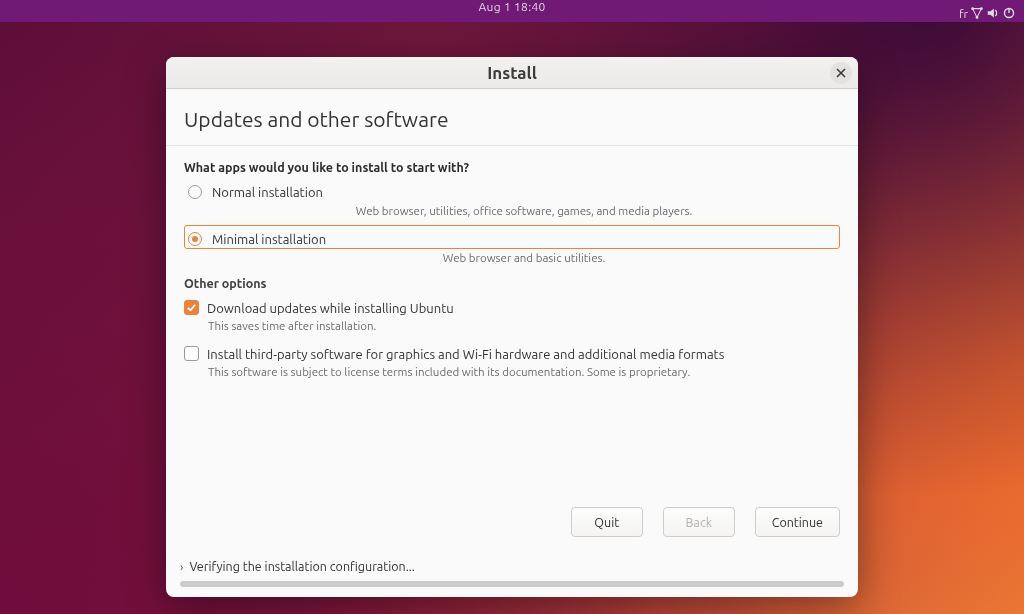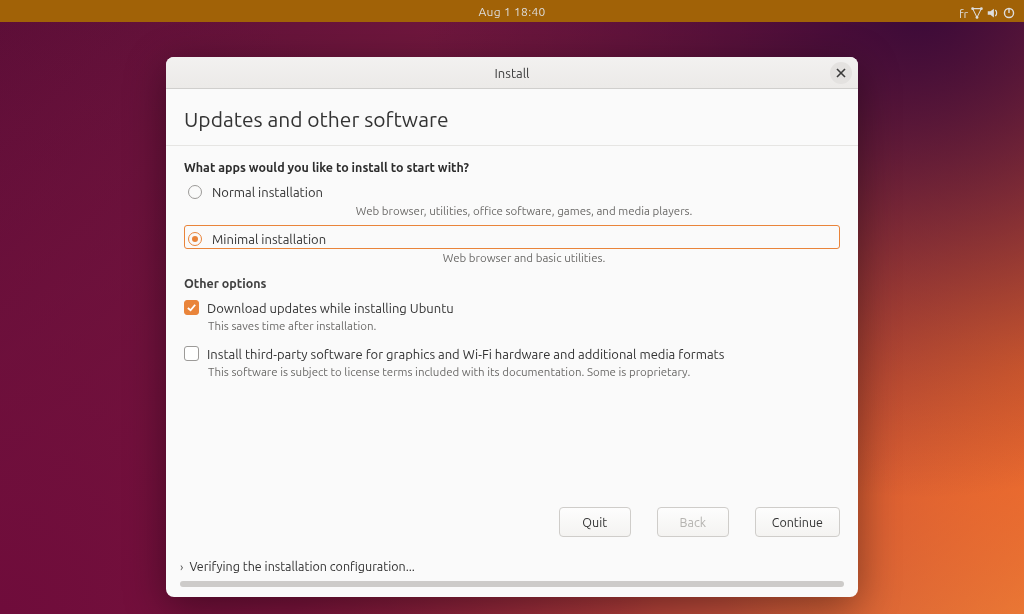--- a/index.html
+++ b/index.html
@@ -8,39 +8,39 @@
     background:
       radial-gradient(circle at 90% 0%, #3a0a38 0%, transparent 45%),
       radial-gradient(circle at 100% 60%, #f06a2a 0%, transparent 35%),
       radial-gradient(circle at 0% 100%, #6f0c3b 0%, transparent 55%),
       linear-gradient(135deg, #5a0e37 0%, #70173d 30%, #8a1c3d 55%, #b33e3a 75%, #d8693a 92%, #e67e3a 100%);
     position: relative;
   }
   
   .topbar {
     position: absolute; top:0; left:0; right:0; height:22px;
-    background:#a16207; color:#ddd; font-size:12px;
-    display:flex; align-items:center; justify-content:center;
+    background:#701a75; color:#ddd; font-size:12px;
+    display:flex; align-items:flex-start; justify-content:center;
   }
   .topbar .clock { font-weight:400; letter-spacing:.3px; }
   .topbar .tray { position:absolute; right:8px; top:0; height:26px; display:flex; align-items:center; gap:2px; }
   .topbar .tray .item { display:flex; align-items:center; }
   .topbar svg { display:block; }
 
   
   .dialog {
     position:absolute; left:166px; top:57px; width:692px; height:540px;
     background:#fafafa; border-radius:8px; box-shadow:0 10px 40px rgba(0,0,0,.4);
     display:flex; flex-direction:column;
   }
   .dlg-titlebar {
     height:32px; background:linear-gradient(#f2f1f0,#eceae8);
     border-bottom:1px solid #d0cfcd; border-radius:8px 8px 0 0;
     display:flex; align-items:center; justify-content:center; position:relative;
-    font-size:13px; font-weight:400; color:#3b3b3b;
+    font-size:17px; font-weight:700; color:#3b3b3b;
   }
   .dlg-close {
     position:absolute; right:6px; top:5px; width:22px; height:22px;
     border-radius:50%; background:#e4e2e0; display:flex; align-items:center; justify-content:center;
     font-size:14px; color:#3b3b3b; cursor:pointer;
   }
   .dlg-heading {
     padding:18px 18px 14px 18px; font-size:21px; font-weight:400; color:#333;
     border-bottom:1px solid #e6e5e3;
   }
@@ -69,21 +69,21 @@
     width:15px; height:15px; border-radius:3px; border:1.5px solid #9c9a98;
     display:flex; align-items:center; justify-content:center; flex:none; background:#fff;
   }
   .checkbox.checked { background:#e9843a; border-color:#e9843a; }
   .checkbox.checked svg { display:block; }
   .checkbox svg { display:none; }
   .check-label { font-size:13px; color:#333; }
   .check-desc { font-size:11.5px; color:#6b6a68; margin:2px 0 14px 24px; }
 
   .dlg-buttons {
-    position:absolute; right:18px; bottom:60px; display:flex; gap:26px;
+    position:absolute; right:18px; bottom:60px; display:flex; gap:20px;
   }
   .btn {
     min-width:72px; height:30px; padding:0 16px; border-radius:4px;
     background:linear-gradient(#fdfdfd,#f4f3f1); border:1px solid #cfcdca;
     font-size:12.5px; color:#333; display:flex; align-items:center; justify-content:center;
     cursor:pointer;
   }
   .btn.disabled { color:#b5b3b0; cursor:default; }
 
   .progress-area {

